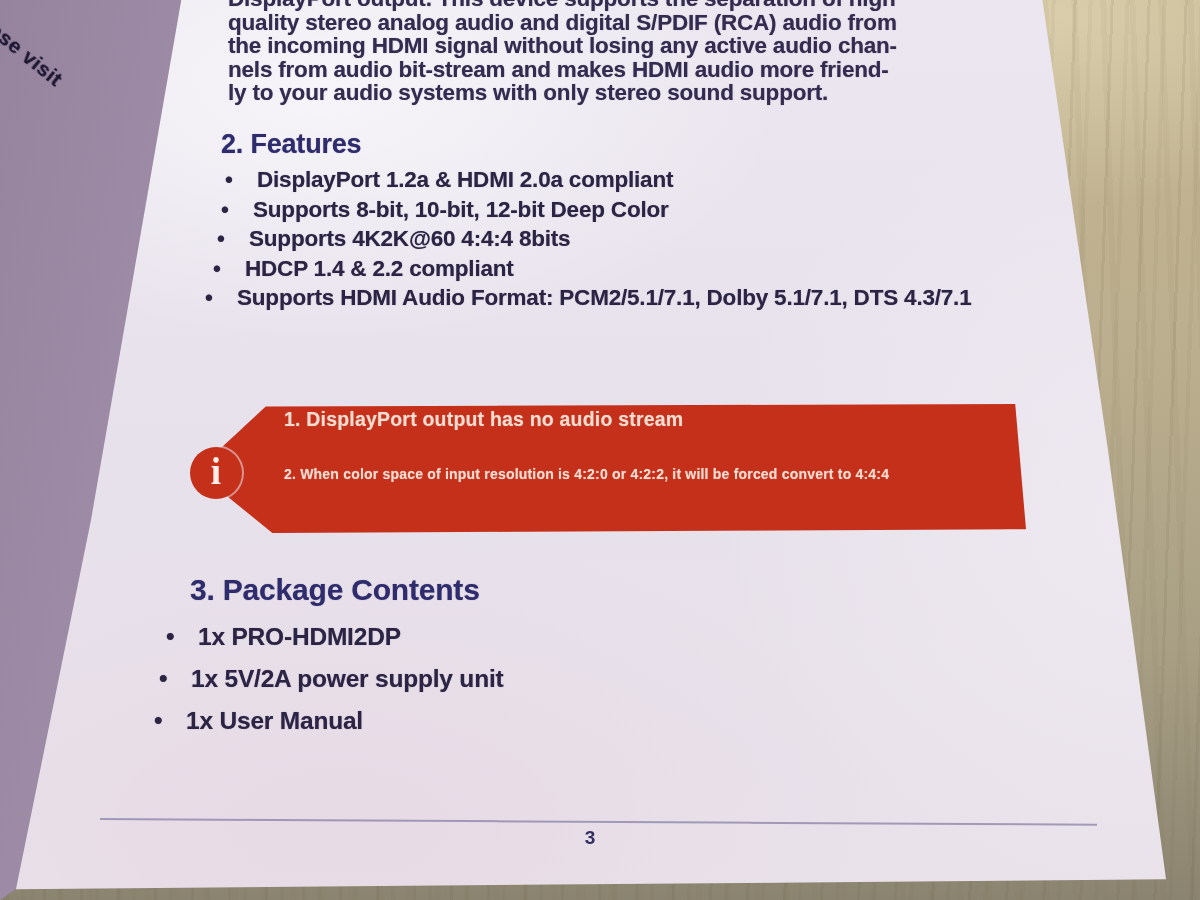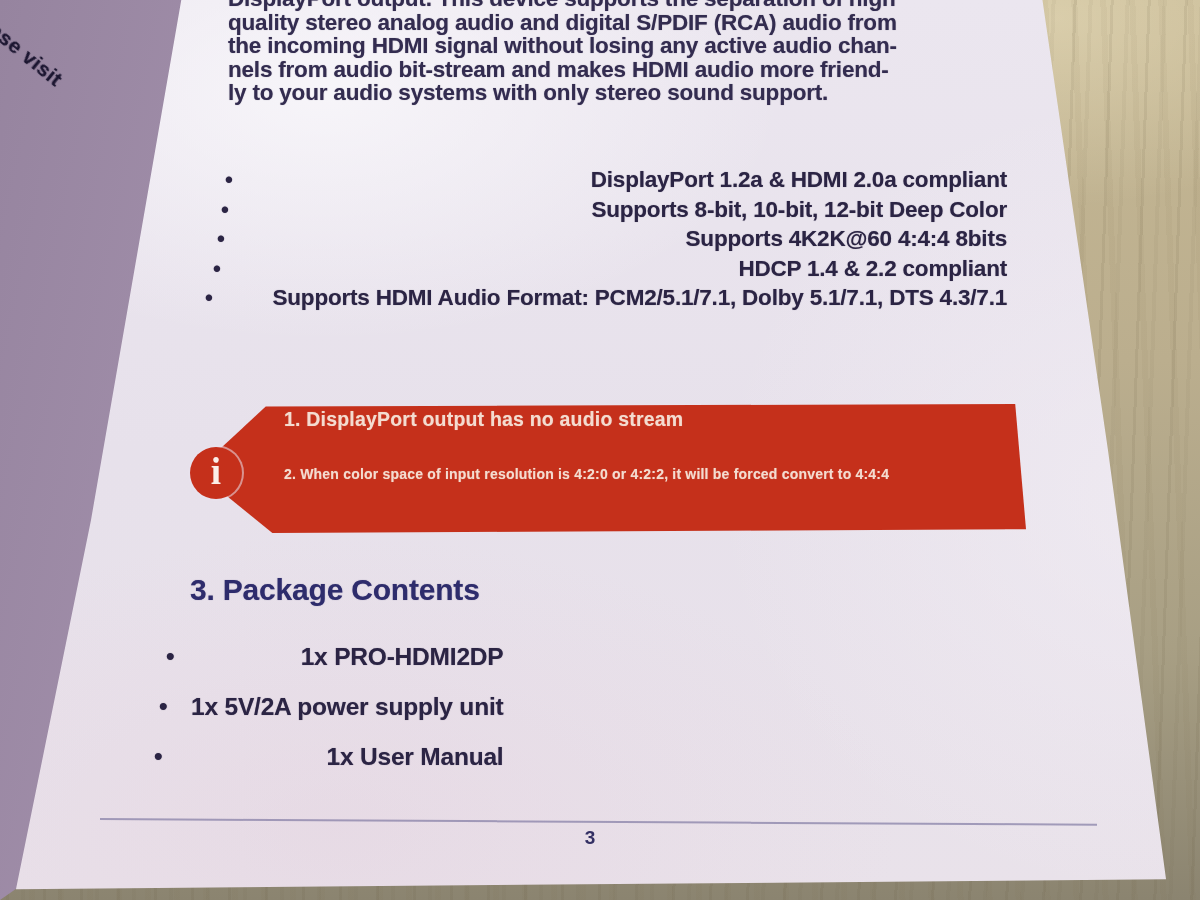--- a/index.html
+++ b/index.html
@@ -50,27 +50,27 @@
 
   .intro{position:absolute;left:228px;top:-13px;color:#332c50;font-weight:700;
          font-size:22.5px;line-height:23.5px;letter-spacing:-0.2px;}
   .intro div{white-space:nowrap;}
 
   .sec-title{position:absolute;color:#2e2c6c;font-weight:700;letter-spacing:-0.2px;
              text-shadow:0 0 1px rgba(46,44,108,0.5);white-space:nowrap;}
   #features-title{left:221px;top:129px;font-size:27px;}
   #package-title{left:190px;top:573px;font-size:30px;}
 
-  ul.blist{list-style:none;margin:0;padding:0;position:absolute;color:#2b2444;font-weight:700;text-align:right;}
+  ul.blist{list-style:none;margin:0;padding:0;position:absolute;color:#2b2444;font-weight:700;}
   ul.blist li{position:relative;padding-left:34px;white-space:nowrap;}
   ul.blist li::before{content:"\2022";position:absolute;left:2px;}
   #features-list{left:203px;top:165px;font-size:22.5px;line-height:29.6px;letter-spacing:-0.2px;}
   #features-list li:last-child{white-space:normal;width:770px;}
   #package-list{left:152px;top:622px;font-size:24.5px;line-height:30px;letter-spacing:-0.2px;}
-  #package-list li{margin-bottom:12px;margin-top:20px;}
+  #package-list li{margin-bottom:12px;}
 
   
   .callout{position:absolute;left:196px;top:404px;width:830px;height:129px;}
   .callout .tag{
     position:absolute;inset:0;background:#c5301b;
     clip-path:polygon(0 52%, 8.4% 2%, 98.7% 0%, 100% 97%, 9.2% 100%);
   }
   .info-circle{
     position:absolute;left:-6px;top:43px;width:52px;height:52px;border-radius:50%;
     background:#c5301b;box-shadow:0 0 0 2px rgba(233,227,238,0.55);
@@ -104,20 +104,21 @@
   <div class="content">
 
     <div class="intro soft">
       <div>DisplayPort output. This device supports the separation of high</div>
       <div>quality stereo analog audio and digital S/PDIF (RCA) audio from</div>
       <div>the incoming HDMI signal without losing any active audio chan-</div>
       <div>nels from audio bit-stream and makes HDMI audio more friend-</div>
       <div>ly to your audio systems with only stereo sound support.</div>
     </div>
 
+    <div class="sec-title" id="features-title">2. Features</div>
 
     <ul class="blist soft" id="features-list">
       <li style="margin-left:20px">DisplayPort 1.2a &amp; HDMI 2.0a compliant</li>
       <li style="margin-left:16px">Supports 8-bit, 10-bit, 12-bit Deep Color</li>
       <li style="margin-left:12px">Supports 4K2K@60 4:4:4 8bits</li>
       <li style="margin-left:8px">HDCP 1.4 &amp; 2.2 compliant</li>
       <li style="margin-left:0">Supports HDMI Audio Format: PCM2/5.1/7.1, Dolby 5.1/7.1, DTS 4.3/7.1</li>
     </ul>
 
     <div class="callout">

